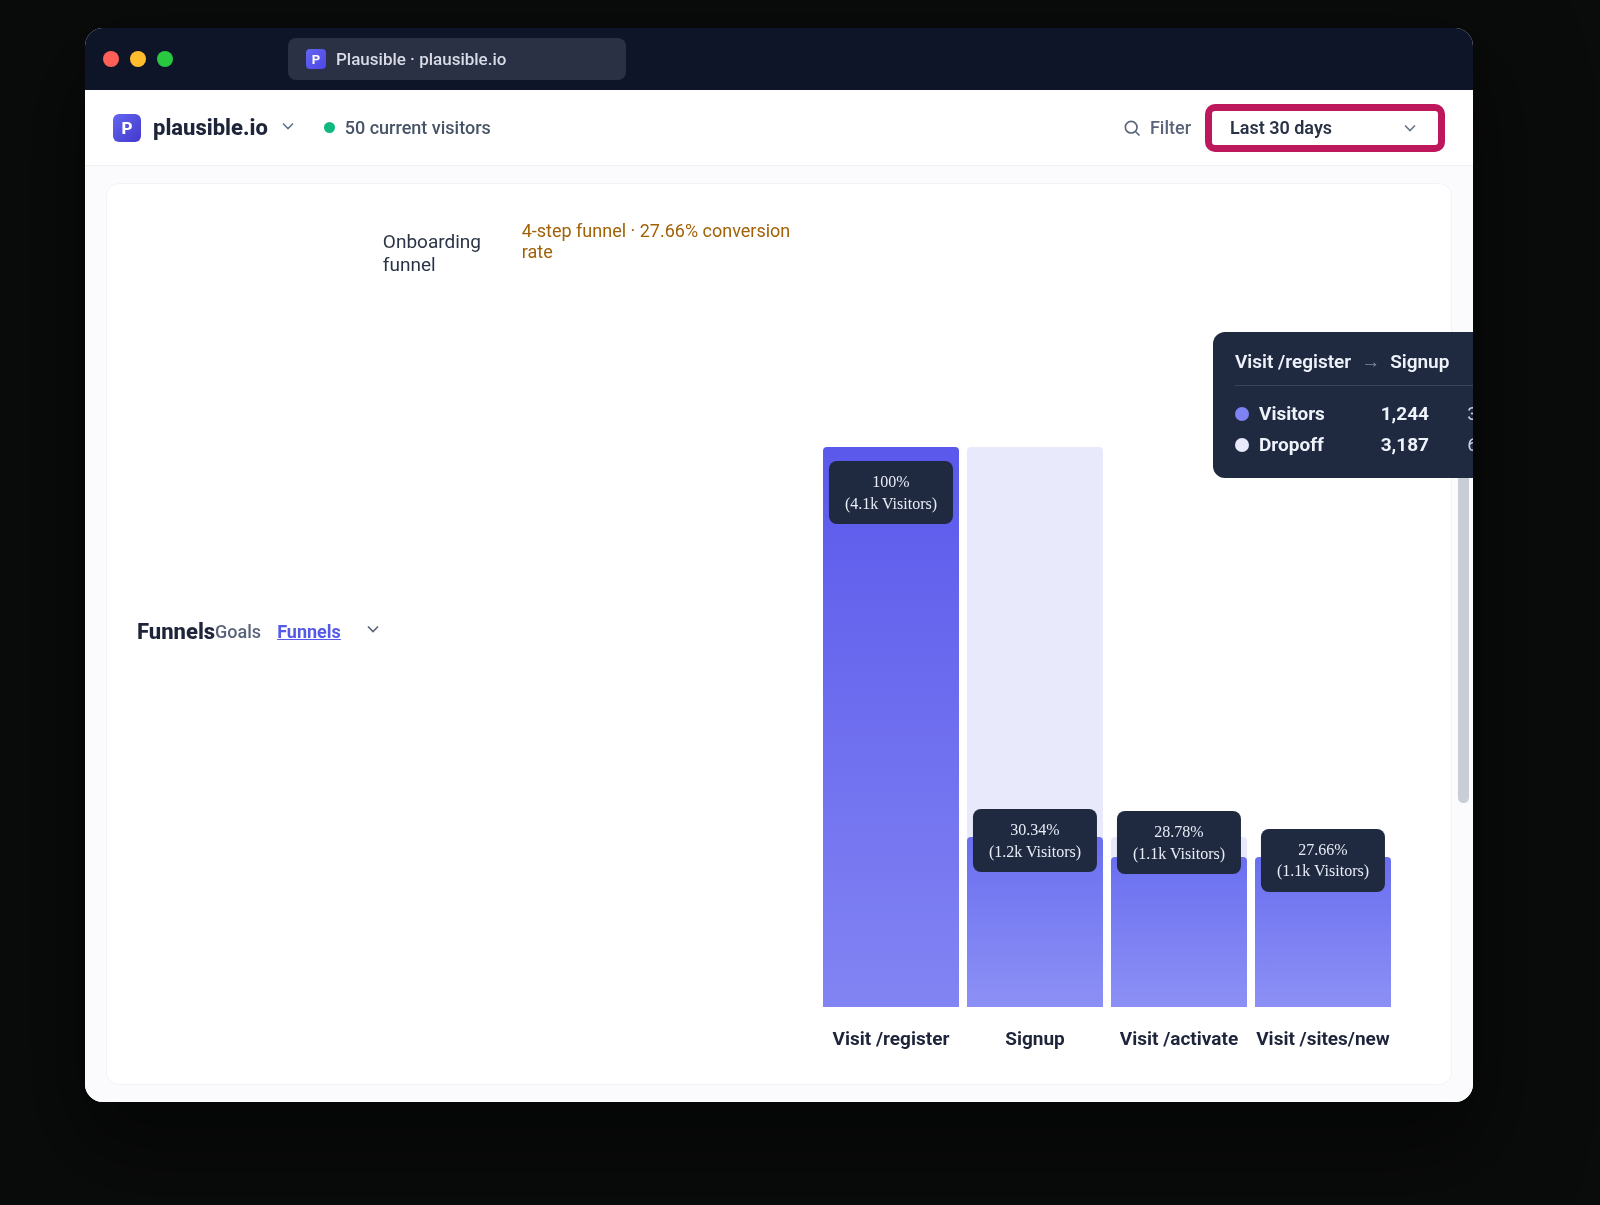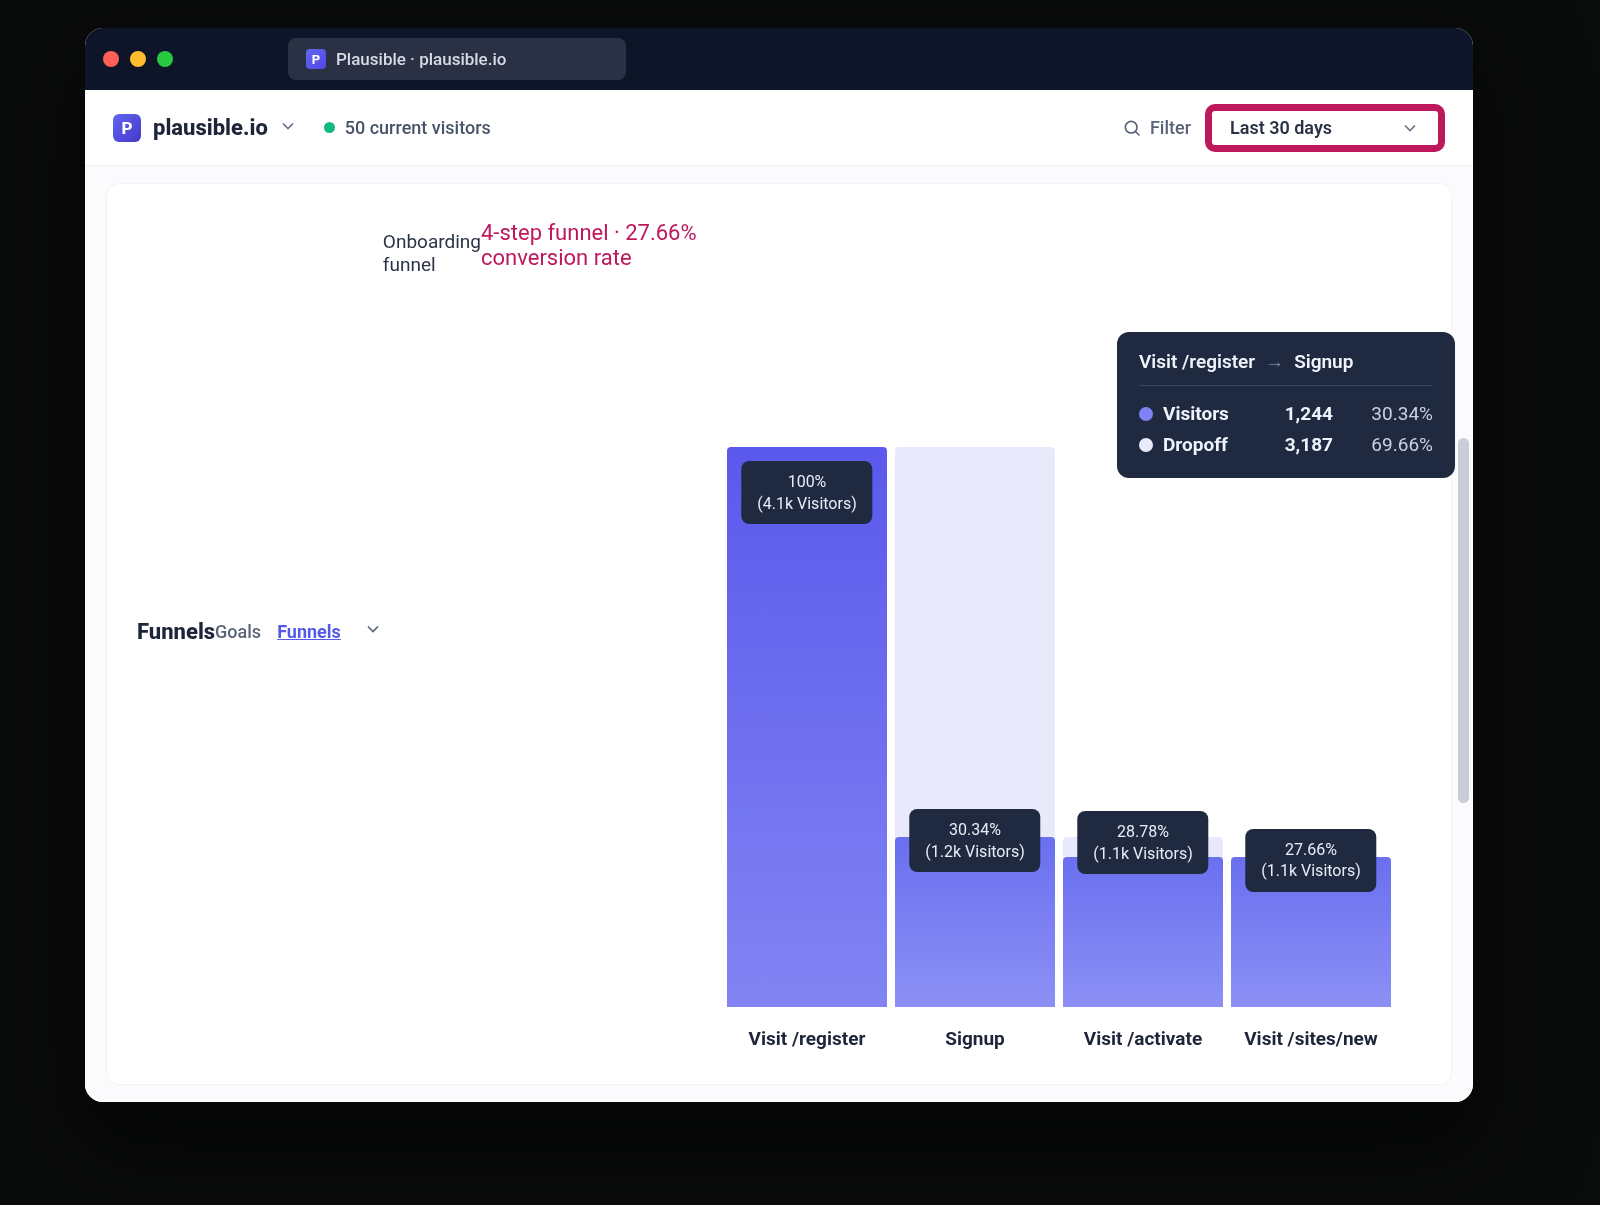--- a/index.html
+++ b/index.html
@@ -105,28 +105,28 @@
     padding:28px 30px 34px 30px;
     display:flex;
     box-shadow:0 0 0 1px rgba(0,0,0,0.03);
   }
   .card-head{display:flex;align-items:center;}
   .card-title{font-size:22px;font-weight:800;color:#1e253b;}
   .card-head .spacer{flex:1;}
   .view-link{color:#5a6478;font-size:18px;margin-right:16px;cursor:pointer;font-weight:500;}
   .view-link.active{color:#5459e8;text-decoration:underline;font-weight:700;}
   .card-sub{margin-top:18px;font-size:19px;color:#2b3446;}
-  .card-meta{margin-top:8px;font-size:22px;color:#be185d;}
+  .card-meta{margin-top:8px;font-size:18px;color:#a16207;}
   
   .chart{
     flex:1;display:flex;align-items:flex-end;gap:8px;
     padding:40px 30px 0 30px;position:relative;
   }
   .col{flex:1;display:flex;flex-direction:column;align-items:center;position:relative;}
-  .bar-wrap{position:relative;width:160px;height:560px;display:flex;align-items:flex-end;}
+  .bar-wrap{position:relative;width:136px;height:560px;display:flex;align-items:flex-end;font-family:Liberation Serif, serif;}
   .bar-ghost{
     position:absolute;bottom:0;left:0;right:0;
     background:#e8eafc;border-radius:4px 4px 0 0;
   }
   .bar{
     position:absolute;bottom:0;left:0;right:0;
     background:linear-gradient(180deg,#6a6ff0 0%, #8c90f5 100%);
     border-radius:4px 4px 0 0;
   }
   .col.first .bar{background:linear-gradient(180deg,#5a59ec 0%, #8284f3 100%);}

